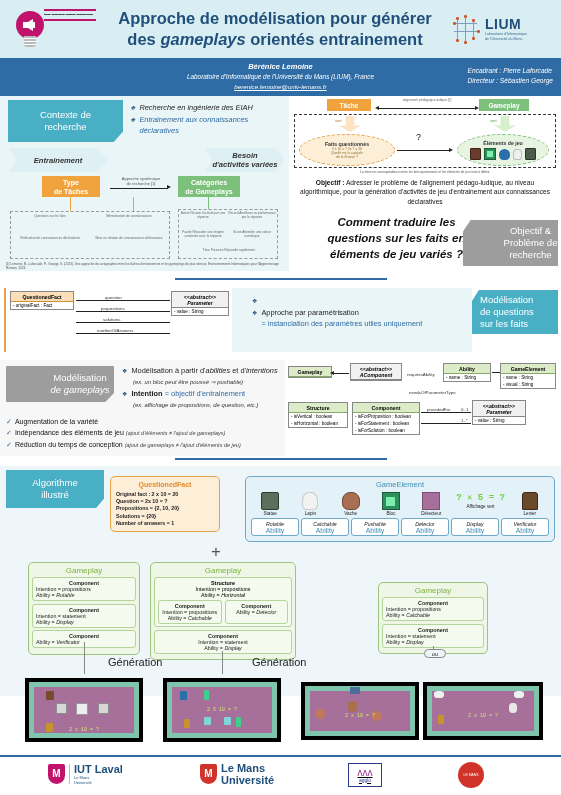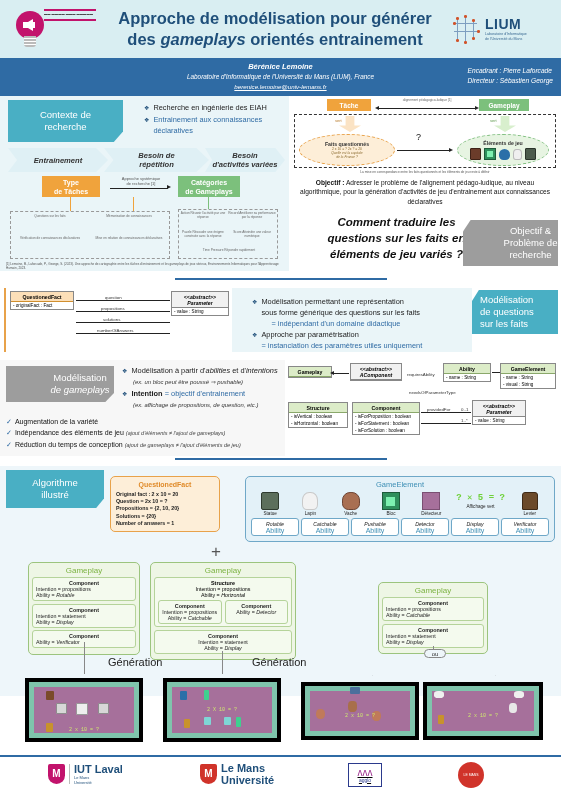--- a/index.html
+++ b/index.html
@@ -303,37 +303,33 @@
     <div>Directeur : Sébastien George</div>
   </div>
 </div>
 
 <div class="panel panel-bg-light" style="left:0;top:96px;width:289px;height:175px;">
   <div class="tab teal notch-r" style="left:8px;top:4px;width:115px;height:42px;flex-direction:column;">
     <span>Contexte de</span>
     <span>recherche</span>
   </div>
 
-  <div class="bullets" style="position:absolute;left:144px;top:6px;width:155px;">
+  <div class="bullets" style="position:absolute;left:130px;top:6px;width:155px;font-style:italic;">
     <div class="b">
         <span class="dia">❖</span>
         <span>Recherche en ingénierie des EIAH</span>
       </div>
     <div class="b">
         <span class="dia">❖</span>
         <span class="blue">Entrainement aux connaissances déclaratives</span>
       </div>
   </div>
 
   <div class="chev" style="left:8px;top:52px;width:100px;">
     <span>Entrainement</span>
-  </div>
-  <div class="chev" style="left:104px;top:52px;width:105px;flex-direction:column;">
-    <span>Besoin de</span>
-    <span>répétition</span>
   </div>
   <div class="chev" style="left:205px;top:52px;width:80px;flex-direction:column;">
     <span>Besoin</span>
     <span>d'activités variées</span>
   </div>
 
   <div class="boxlbl orange" style="left:42px;top:80px;width:58px;height:21px;flex-direction:column;">
     <span>Type</span>
     <span>de Tâches</span>
   </div>
@@ -465,25 +461,20 @@
     <div class="edgelbl" style="left:98px;top:7px;">question</div>
     <div class="edgelbl" style="left:94px;top:18px;">propositions</div>
     <div class="edgelbl" style="left:96px;top:29px;">solutions</div>
     <div class="edgelbl" style="left:90px;top:40px;">numberOfAnswers</div>
   </div>
 
   <div style="position:absolute;left:232px;top:2px;width:240px;height:64px;background:#eaf5f8;"></div>
   <div class="bullets" style="position:absolute;left:252px;top:10px;width:214px;">
     <div class="b">
         <span class="dia">❖</span>
-        <span>
-      <span>Modélisation permettant une représentation</span><br>
-      <span>sous forme générique des questions sur les faits</span><br>
-      <span class="blue" style="padding-left:10px;display:inline-block;">= indépendant d'un domaine didactique</span>
-    </span>
       </div>
     <div class="b">
         <span class="dia">❖</span>
         <span>
       <span>Approche par paramétrisation</span><br>
       <span class="blue">= instanciation des paramètres utiles uniquement</span>
     </span>
       </div>
   </div>
 

